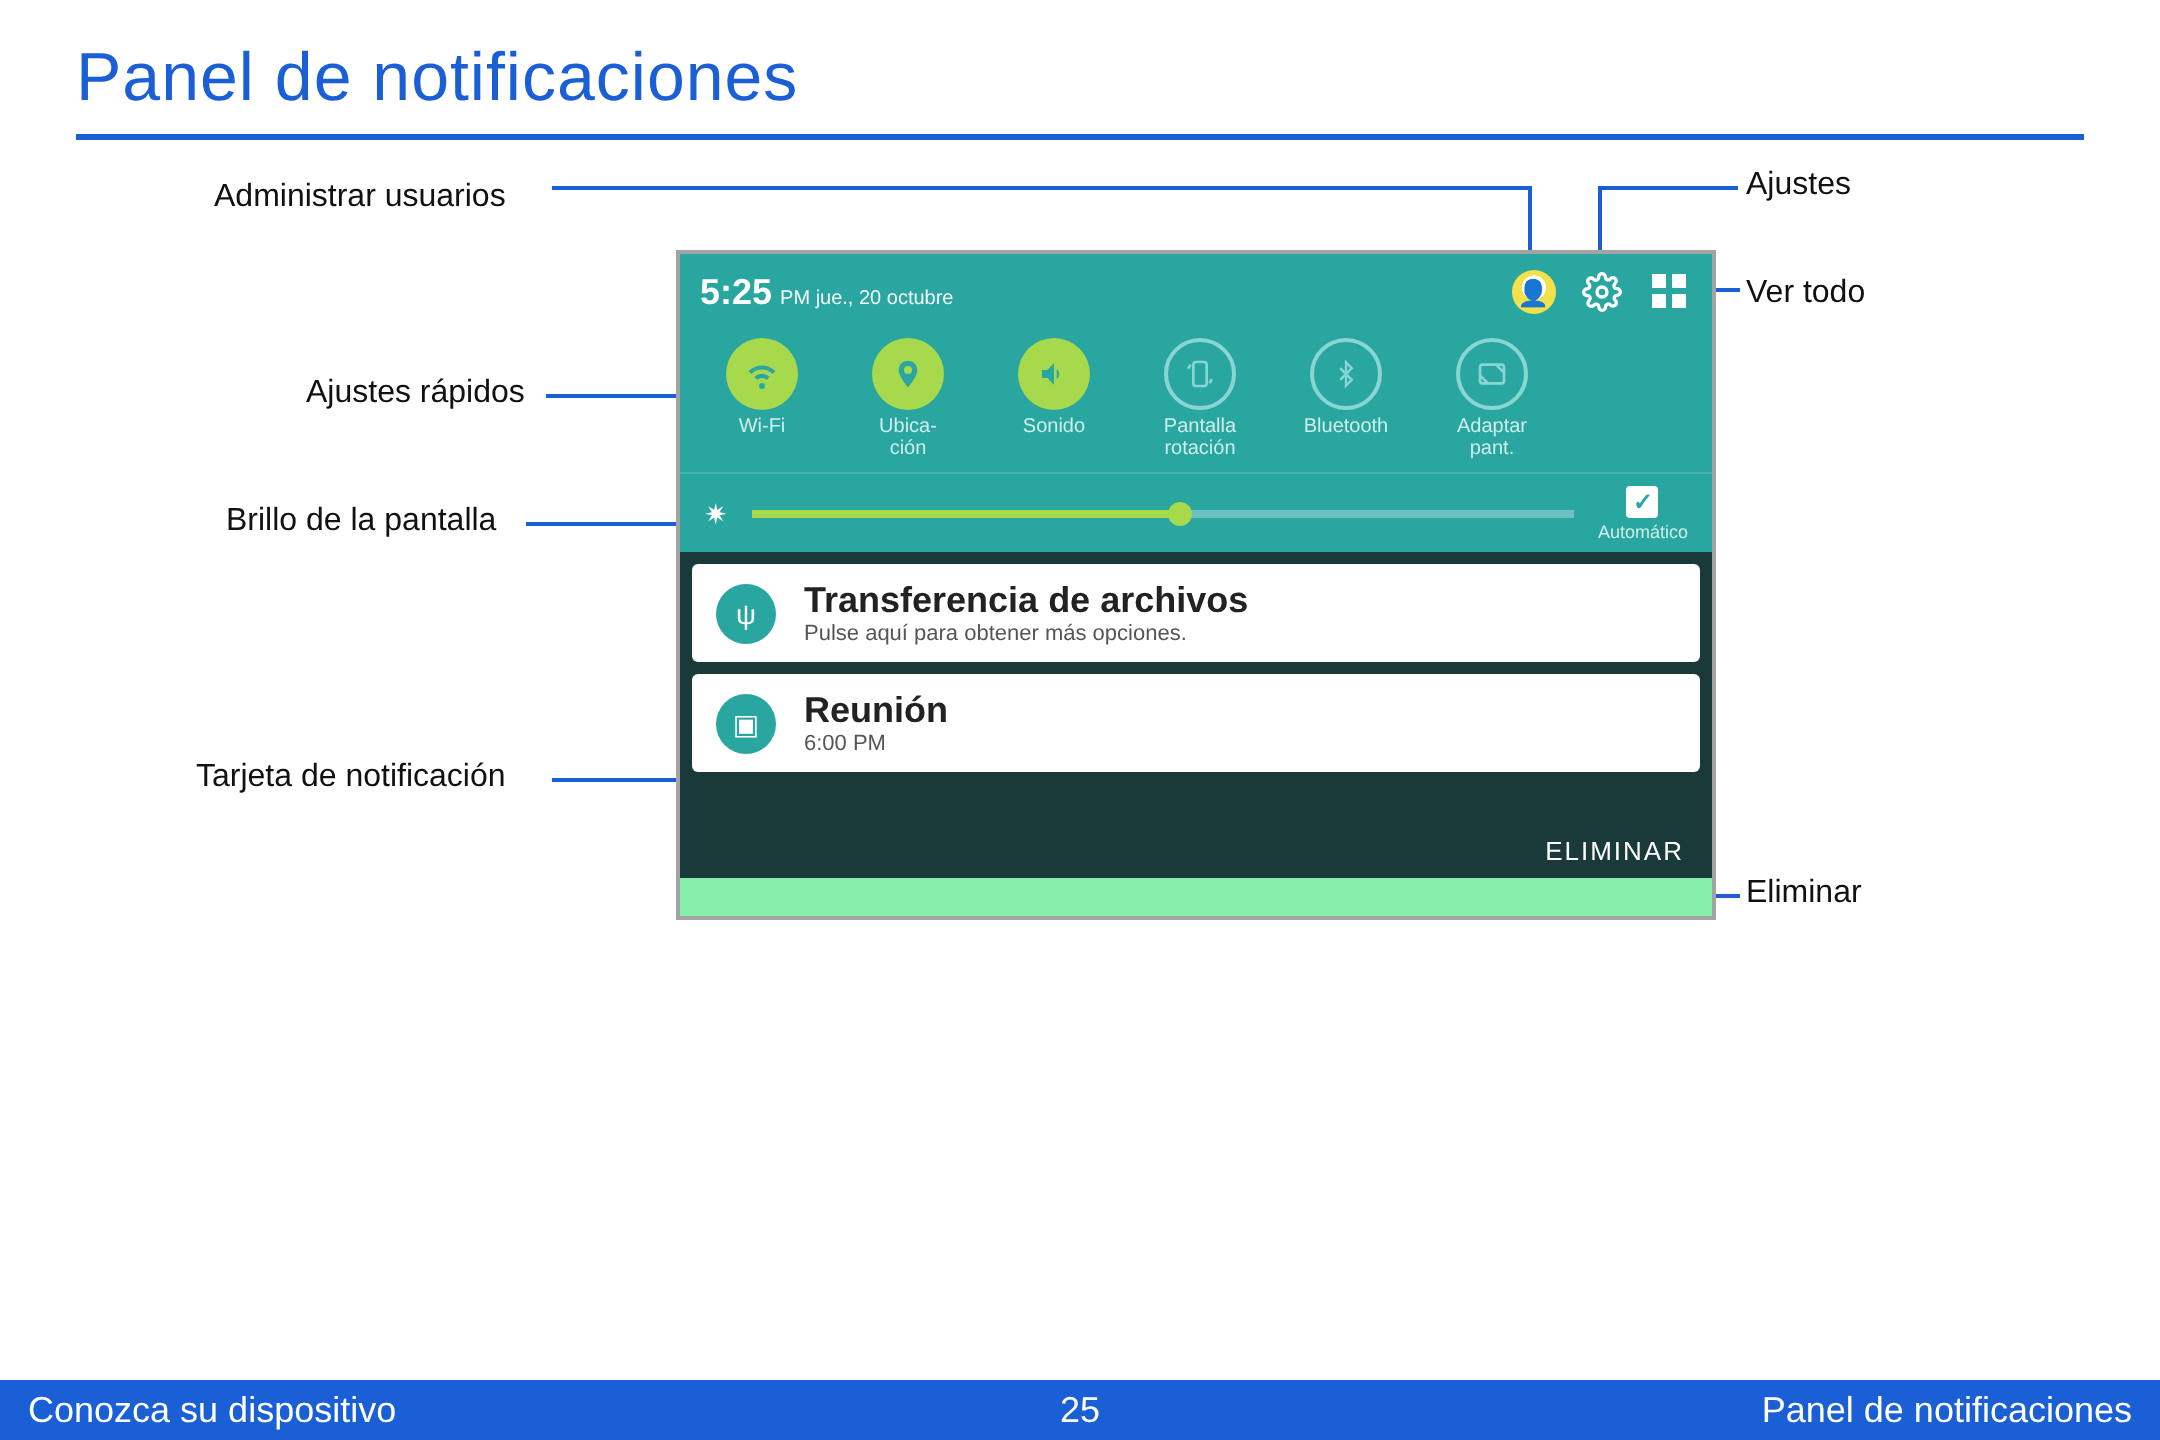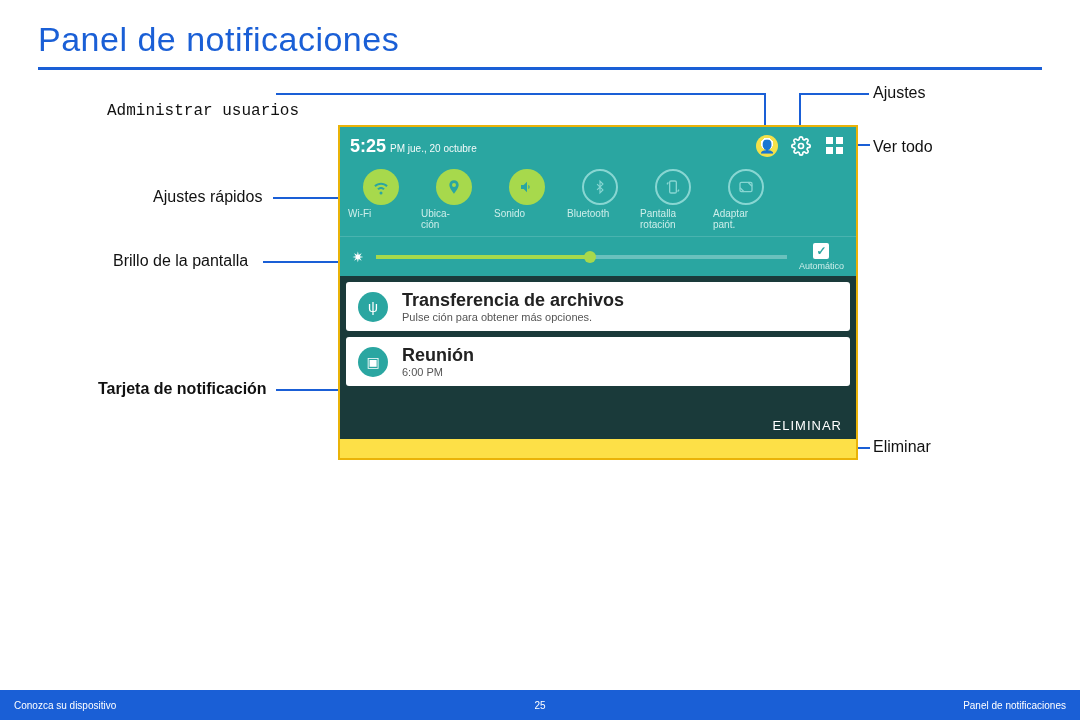--- a/index.html
+++ b/index.html
@@ -9,31 +9,31 @@
   .title { color: #1a5fd6; font-size: 34px; font-weight: 400; letter-spacing: 0.5px; }
   .hr { border: none; border-top: 3px solid #1a5fd6; margin-top: 8px; }
   .intro { color: #1a5fd6; font-style: italic; font-size: 22px; line-height: 1.45; margin: 20px 0 22px 0; max-width: 960px; }
 
   .diagram { position: relative; height: 420px; }
   .callout { position: absolute; font-size: 16px; color: #111; white-space: nowrap; }
   .line { position: absolute; background: #1a5fd6; }
   .lineH { height: 2px; }
   .lineV { width: 2px; }
 
-  .device { position: absolute; left: 300px; top: 55px; width: 520px; height: 335px; background: #fde047; border: 2px solid #eab308; }
+  .device { position: absolute; left: 300px; top: 55px; width: 520px; height: 335px; background: #86efac; border: 2px solid #a3a3a3; }
   .statusbar { background: #2aa6a1; height: 38px; display: flex; align-items: center; padding: 0 10px; }
   .clock { color: #fff; font-size: 18px; font-weight: 600; }
   .clock small { font-size: 10px; font-weight: 400; margin-left: 4px; opacity: 0.95; }
   .spacer { flex: 1; }
   .status-icons { display: flex; gap: 12px; align-items: center; }
   .iconbtn { width: 22px; height: 22px; display: flex; align-items: center; justify-content: center; color: #fff; }
   .user-icon { width: 22px; height: 22px; border-radius: 50%; background: radial-gradient(circle at 50% 40%, #fff 35%, #f3e14a 36%); display:flex;align-items:center;justify-content:center;font-size:13px;}
 
   .qs { background: #2aa6a1; padding: 4px 8px 6px 8px; display: flex; gap: 7px; }
-  .qs-item { width: 66px; text-align: left; }
+  .qs-item { width: 66px; text-align: center; }
   .qs-circle { width: 36px; height: 36px; border-radius: 50%; margin: 0 auto 4px auto; display: flex; align-items: center; justify-content: center; font-size: 16px; color: #fff; }
   .qs-on { background: #a7d94c; color: #2aa6a1; }
   .qs-off { background: transparent; border: 2px solid #88d6d2; color: #88d6d2; }
   .qs-label { color: #cdeeea; font-size: 10px; line-height: 1.05; }
 
   .brightness { background: #2aa6a1; height: 40px; display: flex; align-items: center; padding: 0 12px; gap: 12px; border-top: 1px solid rgba(255,255,255,0.15); }
   .bicon { color: #fff; font-size: 14px; }
   .slider { flex: 1; height: 4px; background: rgba(255,255,255,0.3); position: relative; }
   .slider-fill { position: absolute; left: 0; top: 0; height: 100%; width: 52%; background: #a7d94c; }
   .slider-thumb { position: absolute; left: 52%; top: 50%; transform: translate(-50%,-50%); width: 12px; height: 12px; border-radius: 50%; background: #a7d94c; }
@@ -41,44 +41,44 @@
   .checkbox { width: 16px; height: 16px; background: #fff; border-radius: 2px; margin: 0 auto 2px auto; display:flex;align-items:center;justify-content:center;color:#2aa6a1;font-size:12px;font-weight:bold;}
   .autolabel { color: #cdeeea; font-size: 9px; }
 
   .notif-area { background: #1a3a3a; padding: 6px 6px 2px 6px; height: 163px; position: relative; }
   .card { background: #fff; border-radius: 3px; padding: 8px 12px; display: flex; align-items: center; gap: 14px; margin-bottom: 6px; }
   .card-icon { width: 30px; height: 30px; border-radius: 50%; background: #2aa6a1; color: #fff; display: flex; align-items: center; justify-content: center; font-size: 14px; flex-shrink:0;}
   .card-title { font-size: 18px; font-weight: 600; color: #222; }
   .card-sub { font-size: 11px; color: #555; }
   .clearbtn { position: absolute; right: 14px; bottom: 6px; color: #fff; font-size: 13px; letter-spacing: 1px; }
 
-  .footer { position: absolute; left: 0; bottom: 0; width: 100%; height: 30px; background: #1a5fd6; color: #fff; display: flex; align-items: center; padding: 0 14px; font-size: 10px; }
+  .footer { position: absolute; left: 0; bottom: 0; width: 100%; height: 30px; background: #1a5fd6; color: #fff; display: flex; align-items: center; padding: 0 14px; font-size: 18px; }
   .footer .mid { position:absolute; left:50%; transform:translateX(-50%);}
   .footer .right { margin-left:auto; }
 </style>
 </head>
 <body>
 
 <div class="page">
   <div class="title">Panel de notificaciones</div>
   <hr class="hr">
 
   <div class="diagram">
 
-    <div class="callout" style="left:69px; top:32px;font-family:Liberation Mono, monospace;">Administrar usuarios</div>
+    <div class="callout" style="left:69px; top:20px;">Administrar usuarios</div>
     <div class="line lineH" style="left:238px; top:23px; width:490px;"></div>
     <div class="line lineV" style="left:726px; top:23px; height:47px;"></div>
 
     <div class="callout" style="left:115px; top:118px;">Ajustes rápidos</div>
     <div class="line lineH" style="left:235px; top:127px; width:80px;"></div>
 
     <div class="callout" style="left:75px; top:182px;">Brillo de la pantalla</div>
     <div class="line lineH" style="left:225px; top:191px; width:90px;"></div>
 
-    <div class="callout" style="left:60px; top:310px;font-weight:bold;">Tarjeta de notificación</div>
+    <div class="callout" style="left:60px; top:310px;">Tarjeta de notificación</div>
     <div class="line lineH" style="left:238px; top:319px; width:80px;"></div>
 
     <div class="callout" style="left:835px; top:14px;">Ajustes</div>
     <div class="line lineV" style="left:761px; top:23px; height:47px;"></div>
     <div class="line lineH" style="left:761px; top:23px; width:70px;"></div>
 
     <div class="callout" style="left:835px; top:68px;">Ver todo</div>
     <div class="line lineH" style="left:800px; top:74px; width:32px;"></div>
 
     <div class="callout" style="left:835px; top:368px;">Eliminar</div>
@@ -129,34 +129,34 @@
           <div class="qs-item">
             <div class="qs-circle qs-on">
               <svg width="16" height="16" viewBox="0 0 24 24" fill="currentColor">
                 <path d="M3 9v6h4l5 5V4L7 9H3zm13 3a4 4 0 0 0-2-3.5v7A4 4 0 0 0 16 12z"></path>
               </svg>
             </div>
             <div class="qs-label">Sonido</div>
           </div>
           <div class="qs-item">
             <div class="qs-circle qs-off">
-              <svg width="14" height="16" viewBox="0 0 24 24" fill="none" stroke="currentColor" stroke-width="2">
-                <path d="M7 7l10 10-5 5V2l5 5L7 17"></path>
-              </svg>
-            </div>
-            <div class="qs-label">Bluetooth</div>
-          </div>
-          <div class="qs-item">
-            <div class="qs-circle qs-off">
               <svg width="16" height="16" viewBox="0 0 24 24" fill="none" stroke="currentColor" stroke-width="2">
                 <rect x="7" y="3" width="10" height="18" rx="2"></rect>
                 <path d="M3 8l2-3M21 16l-2 3"></path>
               </svg>
             </div>
             <div class="qs-label">Pantalla<br>rotación</div>
+          </div>
+          <div class="qs-item">
+            <div class="qs-circle qs-off">
+              <svg width="14" height="16" viewBox="0 0 24 24" fill="none" stroke="currentColor" stroke-width="2">
+                <path d="M7 7l10 10-5 5V2l5 5L7 17"></path>
+              </svg>
+            </div>
+            <div class="qs-label">Bluetooth</div>
           </div>
           <div class="qs-item">
             <div class="qs-circle qs-off">
               <svg width="16" height="16" viewBox="0 0 24 24" fill="none" stroke="currentColor" stroke-width="2">
                 <rect x="3" y="5" width="18" height="14" rx="2"></rect>
                 <path d="M15 5l6 6M3 13l6 6"></path>
               </svg>
             </div>
             <div class="qs-label">Adaptar<br>pant.</div>
           </div>
@@ -172,21 +172,21 @@
           <div class="checkbox">✓</div>
           <div class="autolabel">Automático</div>
         </div>
       </div>
 
       <div class="notif-area">
         <div class="card">
           <div class="card-icon">ψ</div>
           <div>
             <div class="card-title">Transferencia de archivos</div>
-            <div class="card-sub">Pulse ción para obtener más opciones.</div>
+            <div class="card-sub">Pulse aquí para obtener más opciones.</div>
           </div>
         </div>
         <div class="card">
           <div class="card-icon">▣</div>
           <div>
             <div class="card-title">Reunión</div>
             <div class="card-sub">6:00 PM</div>
           </div>
         </div>
         <div class="clearbtn">ELIMINAR</div>

